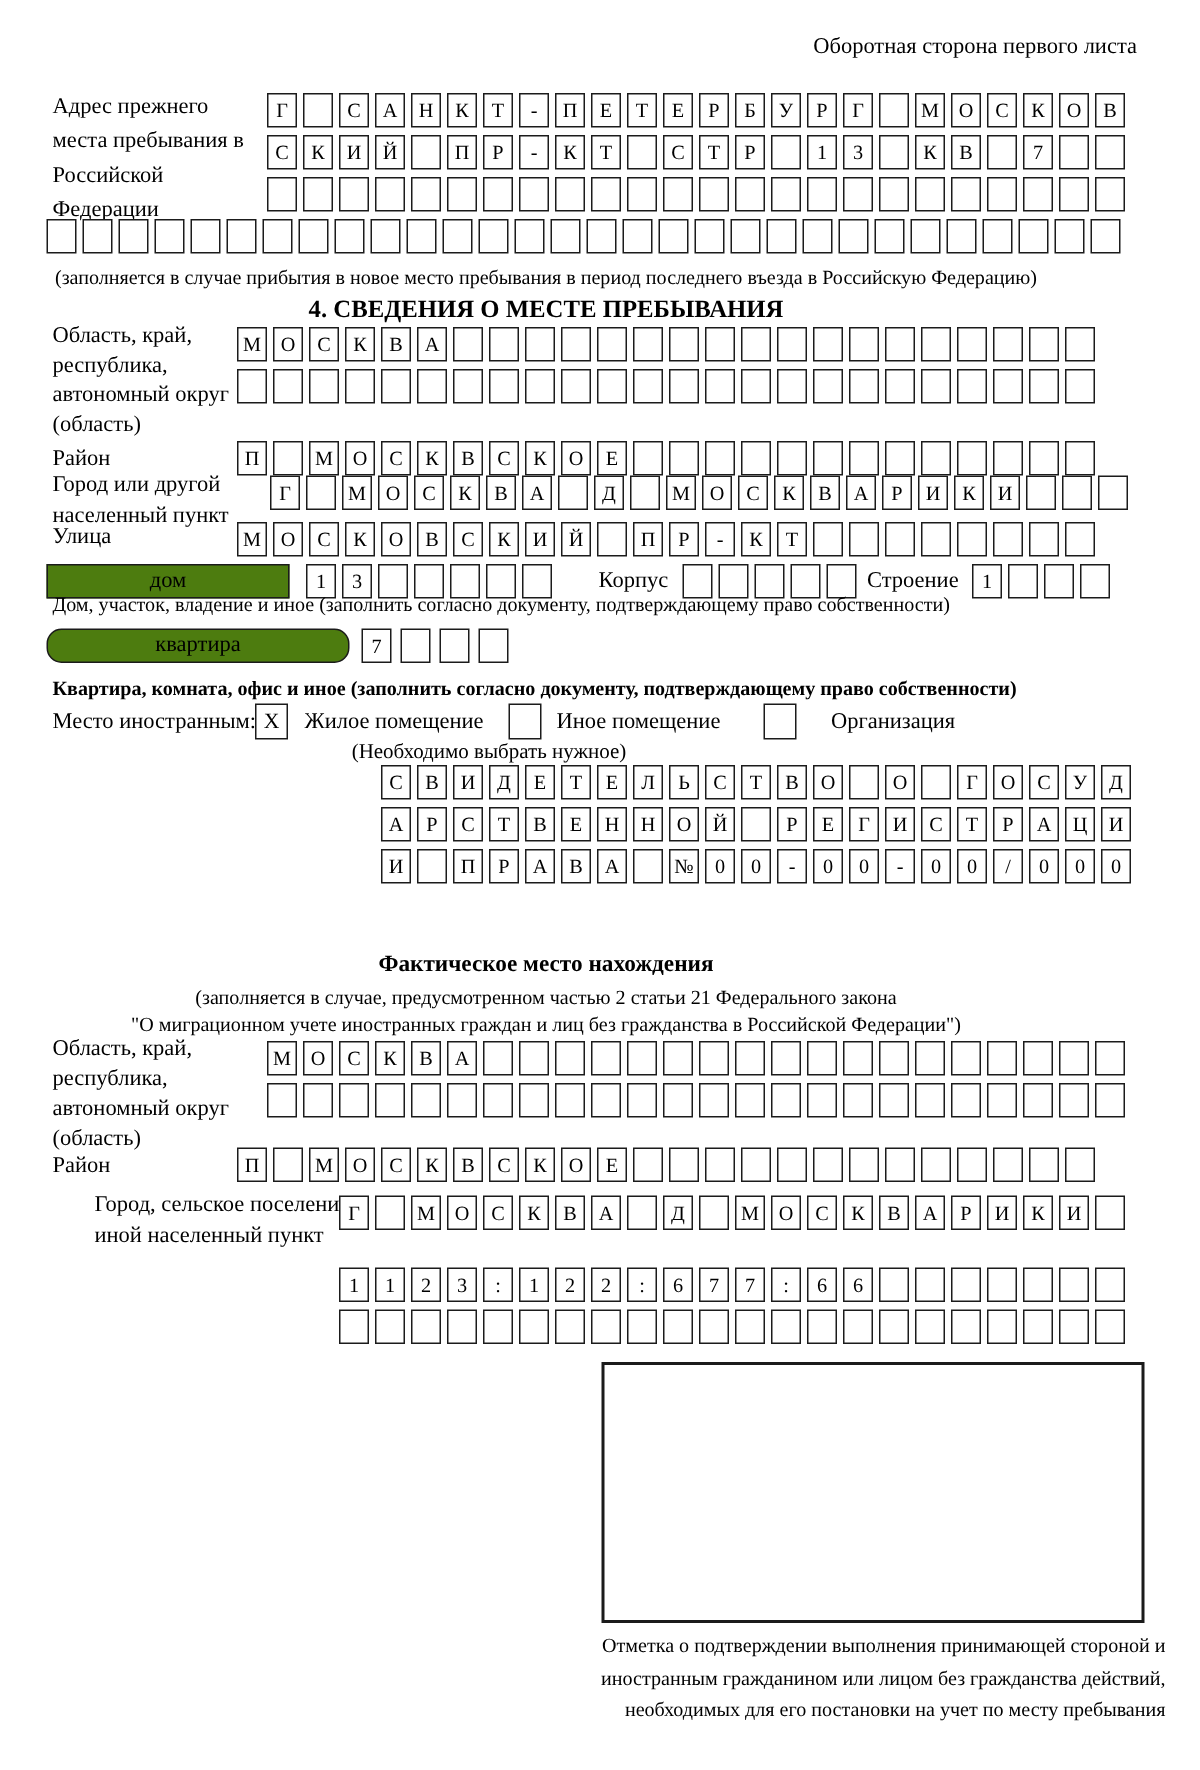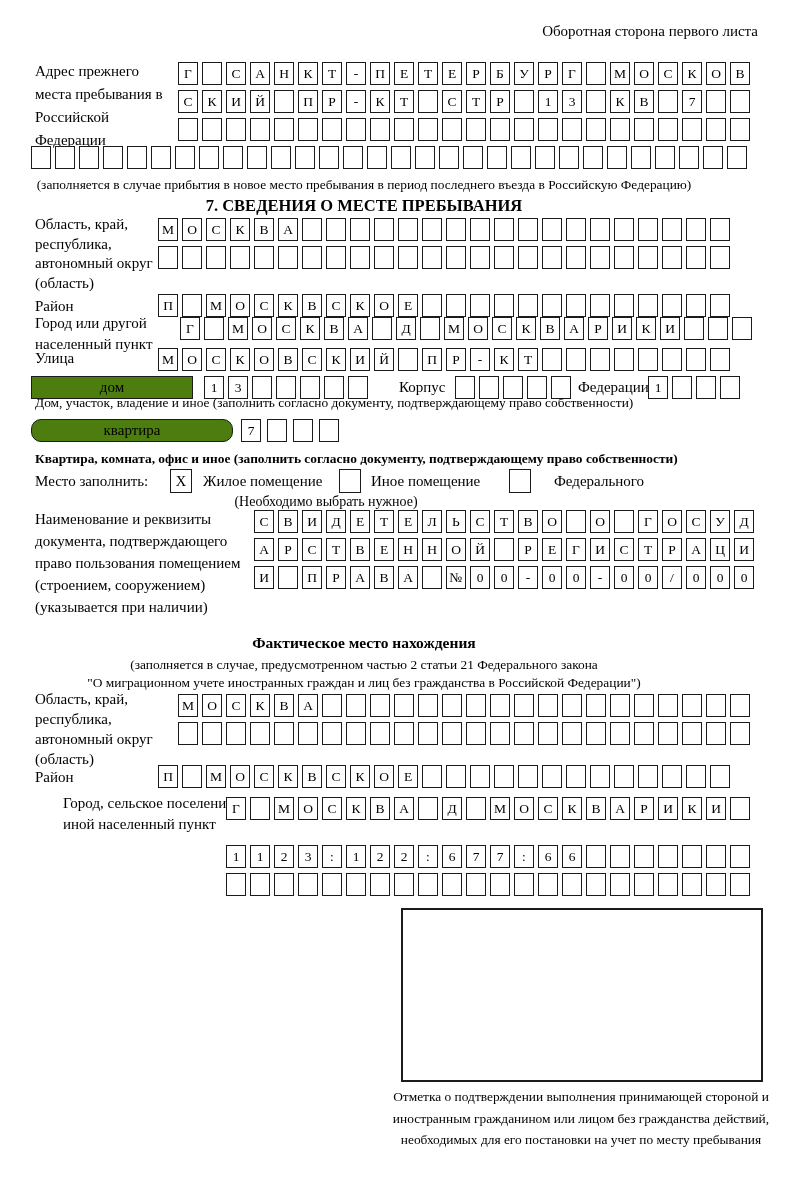--- a/index.html
+++ b/index.html
@@ -141,21 +141,21 @@
       <span class="cell"></span>
       <span class="cell"></span>
       <span class="cell"></span>
       <span class="cell"></span>
       <span class="cell"></span>
       <span class="cell"></span>
       <span class="cell"></span>
     </div>
   <div class="cap center" style="top:176px;">(заполняется в случае прибытия в новое место пребывания в период последнего въезда в Российскую Федерацию)</div>
 
-  <div class="lbl center bold" style="top:195px;font-size:16.5px;">7. СВЕДЕНИЯ О МЕСТЕ ПРЕБЫВАНИЯ</div>
+  <div class="lbl center bold" style="top:195px;font-size:16.5px;">4. СВЕДЕНИЯ О МЕСТЕ ПРЕБЫВАНИЯ</div>
 
   <div class="lbl" style="left:35px;top:215px;width:118px;line-height:19.5px;">Область, край, республика, автономный округ (область)</div>
   <div class="row" style="left:158px;top:218px;">
       <span class="cell">М</span>
       <span class="cell">О</span>
       <span class="cell">С</span>
       <span class="cell">К</span>
       <span class="cell">В</span>
       <span class="cell">А</span>
       <span class="cell"></span>
@@ -299,48 +299,47 @@
       <span class="cell"></span>
     </div>
   <div class="lbl" style="left:399px;top:376px;">Корпус</div>
   <div class="row" style="left:455px;top:376px;">
       <span class="cell"></span>
       <span class="cell"></span>
       <span class="cell"></span>
       <span class="cell"></span>
       <span class="cell"></span>
     </div>
-  <div class="lbl" style="left:578px;top:376px;">Федерации</div>
+  <div class="lbl" style="left:578px;top:376px;">Строение</div>
   <div class="row" style="left:648px;top:376px;">
       <span class="cell">1</span>
       <span class="cell"></span>
       <span class="cell"></span>
       <span class="cell"></span>
     </div>
   <div class="cap" style="left:35px;top:394px;">Дом, участок, владение и иное (заполнить согласно документу, подтверждающему право собственности)</div>
 
   <div class="fieldbox" style="left:31px;top:419px;width:200px;border-radius:10px;">квартира</div>
   <div class="row wgap" style="left:241px;top:419px;">
       <span class="cell">7</span>
       <span class="cell"></span>
       <span class="cell"></span>
       <span class="cell"></span>
     </div>
   <div class="cap" style="left:35px;top:450px;font-weight:bold;">Квартира, комната, офис и иное (заполнить согласно документу, подтверждающему право собственности)</div>
 
-  <div class="lbl" style="left:35px;top:470px;">Место заполнить:</div>
+  <div class="lbl" style="left:35px;top:470px;">Место иностранным:</div>
   <div class="cb" style="left:170px;top:469px;">X</div>
   <div class="lbl" style="left:203px;top:470px;">Жилое помещение</div>
   <div class="cb" style="left:339px;top:469px;"></div>
   <div class="lbl" style="left:371px;top:470px;">Иное помещение</div>
   <div class="cb" style="left:509px;top:469px;"></div>
-  <div class="lbl" style="left:554px;top:470px;">Федерального</div>
+  <div class="lbl" style="left:554px;top:470px;">Организация</div>
   <div class="cap" style="left:116px;top:493px;width:420px;text-align:center;font-size:14px;">(Необходимо выбрать нужное)</div>
 
-  <div class="lbl" style="left:35px;top:508px;width:222px;line-height:22px;">Наименование и реквизиты документа, подтверждающего право пользования помещением (строением, сооружением) (указывается при наличии)</div>
   <div class="row" style="left:254px;top:510px;">
       <span class="cell">С</span>
       <span class="cell">В</span>
       <span class="cell">И</span>
       <span class="cell">Д</span>
       <span class="cell">Е</span>
       <span class="cell">Т</span>
       <span class="cell">Е</span>
       <span class="cell">Л</span>
       <span class="cell">Ь</span>
@@ -559,15 +558,15 @@
       <span class="cell"></span>
       <span class="cell"></span>
       <span class="cell"></span>
       <span class="cell"></span>
       <span class="cell"></span>
       <span class="cell"></span>
       <span class="cell"></span>
     </div>
 
   <div class="stampbox" style="left:401px;top:908px;width:358px;height:170px;"></div>
-  <div class="cap" style="left:385px;top:1086px;width:392px;text-align:center;line-height:21.5px;">Отметка о подтверждении выполнения принимающей стороной и иностранным гражданином или лицом без гражданства действий, необходимых для его постановки на учет по месту пребывания</div>
+  <div class="cap" style="left:385px;top:1086px;width:392px;text-align:right;line-height:21.5px;">Отметка о подтверждении выполнения принимающей стороной и иностранным гражданином или лицом без гражданства действий, необходимых для его постановки на учет по месту пребывания</div>
 
 </div>
 
 </body></html>

